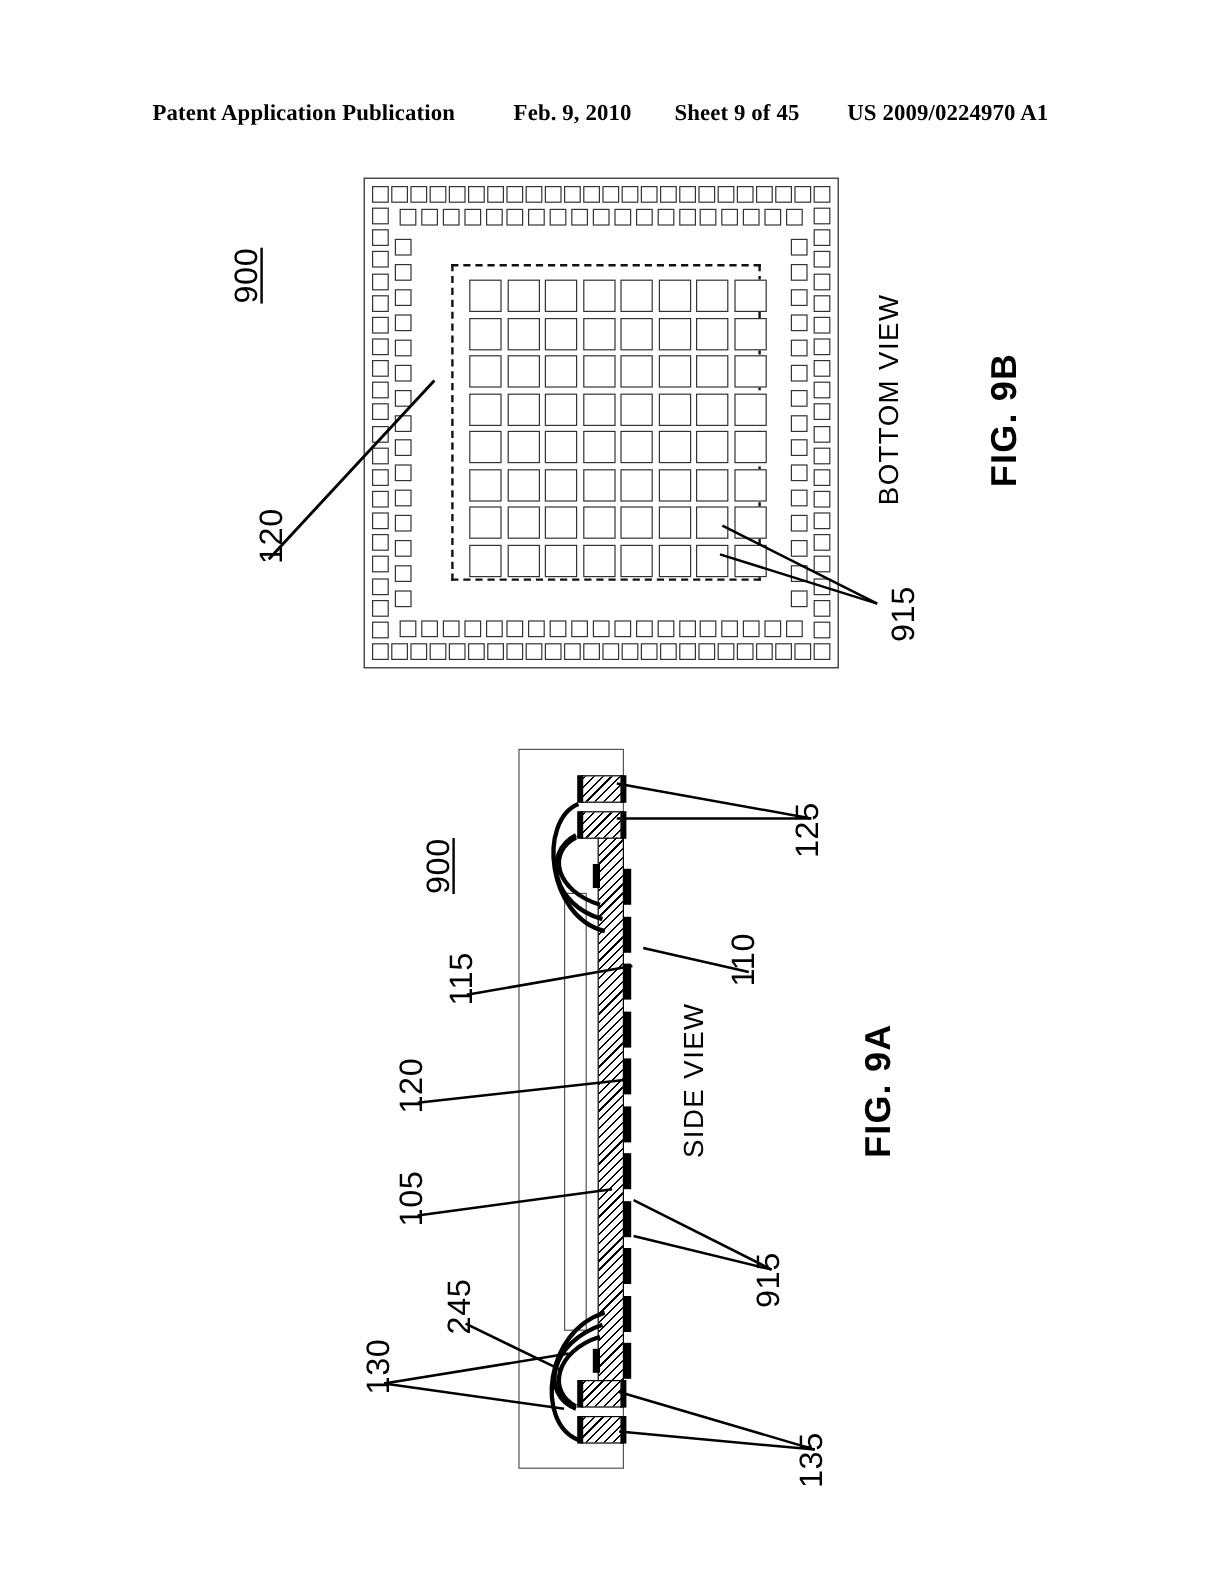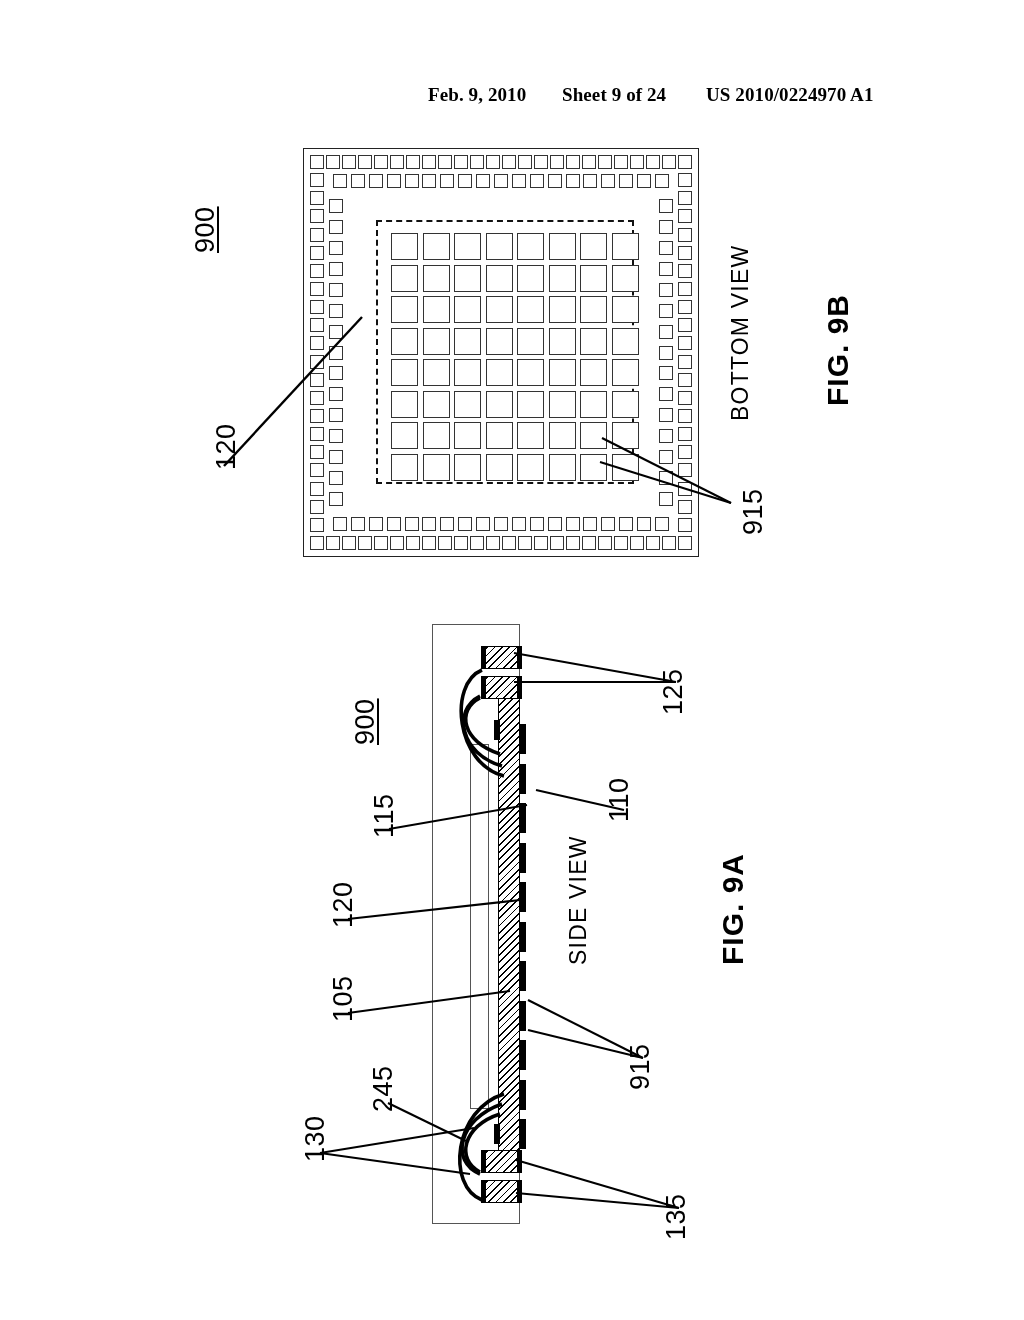--- a/index.html
+++ b/index.html
@@ -194,23 +194,24 @@
     top: -10px;
     width: 160px;
     height: 640px;
     overflow: visible;
   }
 </style>
 </head>
 <body>
 
 <div id="page-header">
+  <span class="hdr-item" id="hdr-pub">Patent Application Publication</span>
   <span class="hdr-item" id="hdr-date">Feb. 9, 2010</span>
-  <span class="hdr-item" id="hdr-sheet">Sheet 9 of 24</span>
-  <span class="hdr-item" id="hdr-docnum">US 2010/0224970 A1</span>
+  <span class="hdr-item" id="hdr-sheet">Sheet 9 of 45</span>
+  <span class="hdr-item" id="hdr-docnum">US 2009/0224970 A1</span>
 </div>
 
 <div id="fig9b">
   <div id="fig9b-outline"></div>
   <div id="fig9b-dashbox"></div>
   <div id="fig9b-pads">
       <div class="pad small" style="left: 7px; top: 7px;"></div>
       <div class="pad small" style="left: 7px; top: 388px;"></div>
       <div class="pad small" style="left: 23px; top: 7px;"></div>
       <div class="pad small" style="left: 23px; top: 388px;"></div>

